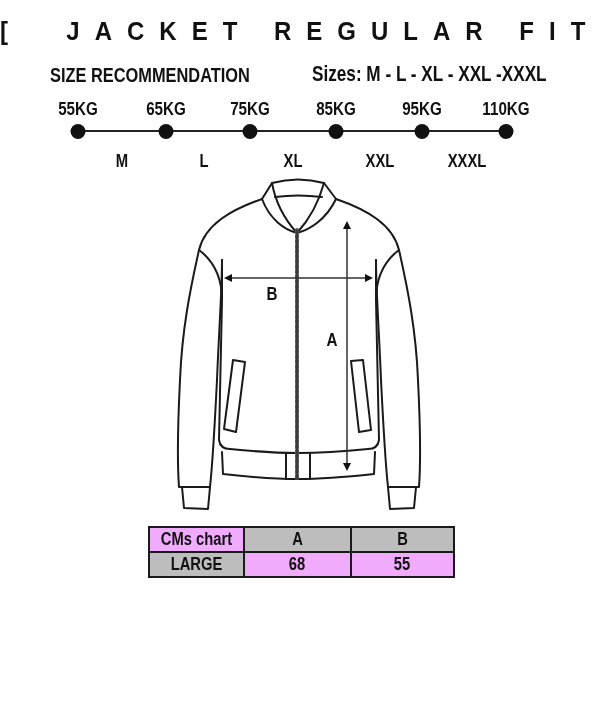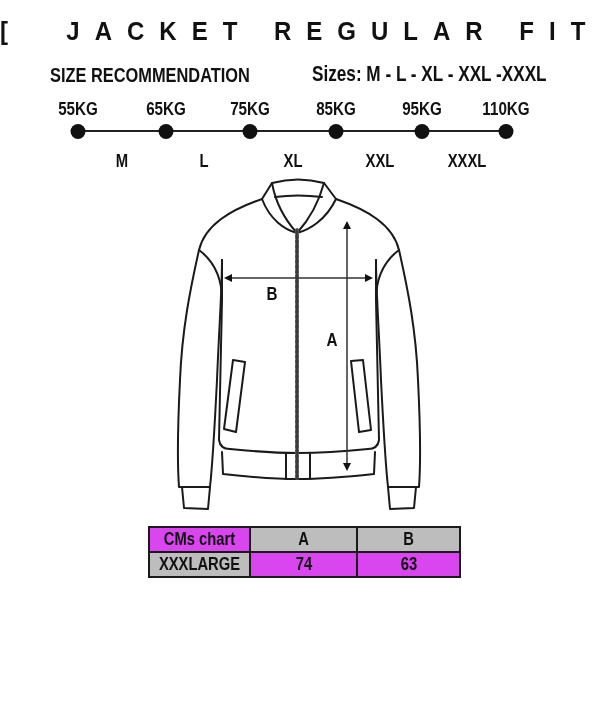--- a/index.html
+++ b/index.html
@@ -20,21 +20,21 @@
   .dot { position: absolute; top: 124px; width: 15px; height: 15px; border-radius: 50%; background: #111;
          transform: translateX(-50%); }
   svg.jacket { position: absolute; left: 0; top: 0; }
   .dim-label { position: absolute; font-size: 19px; font-weight: 700; transform: translateX(-50%) scaleX(0.8); }
   table.chart { position: absolute; left: 148px; top: 526px; border-collapse: collapse; }
   table.chart td { border: 2px solid #1a1a1a; height: 23px; padding: 0; text-align: center;
                    font-weight: 700; font-size: 18px; line-height: 23px; }
   table.chart td span { display: inline-block; transform: scaleX(0.82); white-space: nowrap; }
   .c0 { width: 93px; } .c1 { width: 105px; } .c2 { width: 101px; }
   .gray { background: #bdbdbd; }
-  .white { background: #d946ef; }
+  .white { background: #f0abfc; }
 </style>
 </head>
 <body>
 
 <div class="title">[  JACKET REGULAR FIT  ]</div>
 
 <div class="rec-label">
   <span class="cond">SIZE RECOMMENDATION</span>
 </div>
 <div class="sizes-label">
@@ -111,18 +111,18 @@
 <div class="dim-label" style="left:332px; top:329px;">A</div>
 
 <table class="chart">
   <tbody>
       <tr>
     <td class="c0 white"><span>CMs chart</span></td>
     <td class="c1 gray"><span>A</span></td>
     <td class="c2 gray"><span>B</span></td>
   </tr>
   <tr>
-    <td class="gray"><span>XXXLARGE</span></td>
-    <td class="white"><span>74</span></td>
-    <td class="white"><span>63</span></td>
+    <td class="gray"><span>LARGE</span></td>
+    <td class="white"><span>68</span></td>
+    <td class="white"><span>55</span></td>
   </tr>
 </tbody>
   </table>
 
 </body></html>

